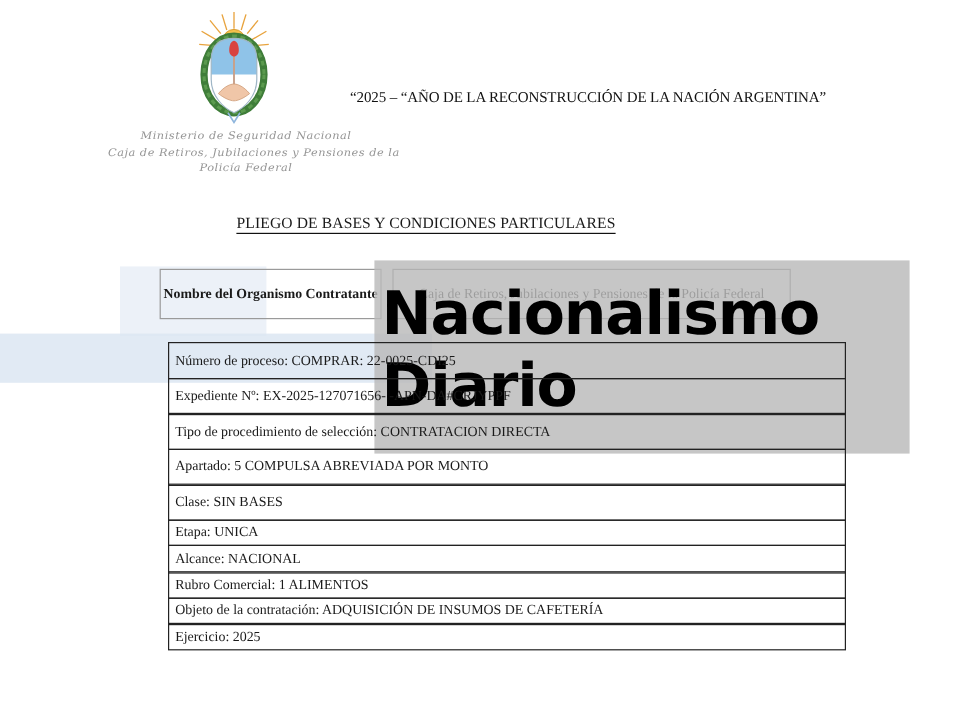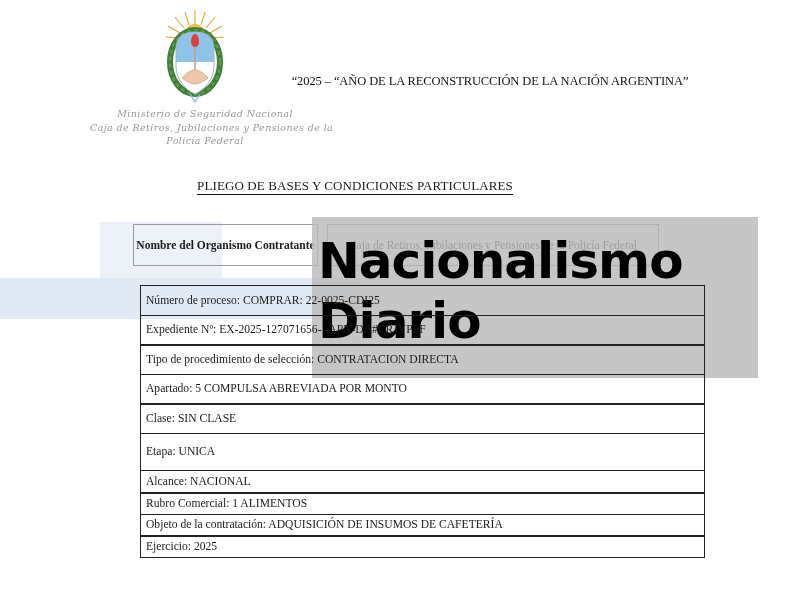--- a/index.html
+++ b/index.html
@@ -264,23 +264,23 @@
     <div class="field-row" style="height:31px">
         <span>Expediente Nº: EX-2025-127071656-   -APN-DA#CRJYPPF</span>
       </div>
     <div class="field-row" style="height:31px">
         <span>Tipo de procedimiento de selección: CONTRATACION DIRECTA</span>
       </div>
     <div class="field-row" style="height:31px">
         <span>Apartado: 5 COMPULSA ABREVIADA POR MONTO</span>
       </div>
     <div class="field-row" style="height:31px">
-        <span>Clase: SIN CLASE</span>
-      </div>
-    <div class="field-row" style="height:38px">
+        <span>Clase: SIN BASES</span>
+      </div>
+    <div class="field-row" style="height:22px">
         <span>Etapa: UNICA</span>
       </div>
     <div class="field-row" style="height:24px">
         <span>Alcance: NACIONAL</span>
       </div>
     <div class="field-row" style="height:23px">
         <span>Rubro Comercial: 1 ALIMENTOS</span>
       </div>
     <div class="field-row" style="height:23px">
         <span>Objeto de la contratación: ADQUISICIÓN DE INSUMOS DE CAFETERÍA</span>

